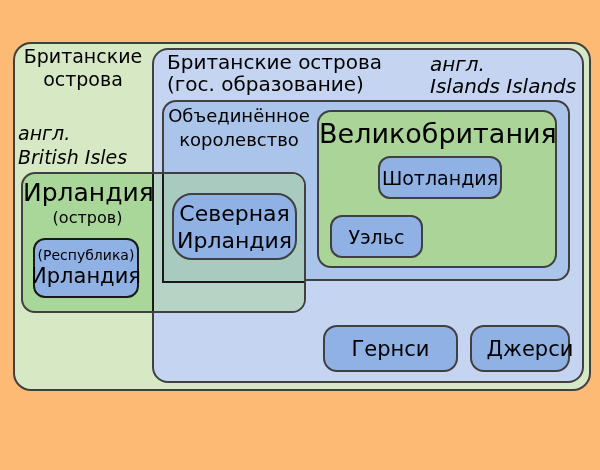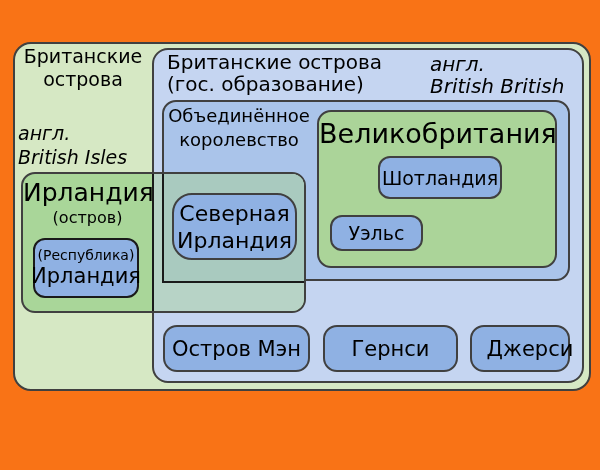--- a/index.html
+++ b/index.html
@@ -1,17 +1,17 @@
 <!DOCTYPE html>
 <html><head>
 <meta charset="utf-8">
 <style>
   html,body{margin:0;padding:0;background:#000;}
   .canvas{
-    position:relative;width:600px;height:470px;background:#f97316;overflow:hidden;
+    position:relative;width:600px;height:470px;background:#fdba74;overflow:hidden;
     font-family:"DejaVu Sans","Liberation Sans",sans-serif;color:#000;
   }
   .box{position:absolute;box-sizing:border-box;border:2px solid #404040;}
   .txt{position:absolute;white-space:nowrap;}
   .center{text-align:center;}
   .italic{font-style:italic;}
   .btn{display:flex;flex-direction:column;align-items:center;justify-content:center;}
 
   
   .green-box{left:13px;top:42px;width:578px;height:349px;border-radius:18px;background:#d6e8c4;}
@@ -24,21 +24,21 @@
   .state-eng{left:430px;top:53px;font-size:20px;line-height:22px;}
 
   
   .uk-box{left:162px;top:100px;width:408px;height:181px;border-radius:14px;background:#aac4ea;}
   .uk-label{left:164px;top:104px;width:150px;font-size:18px;line-height:24px;}
 
   
   .gb-box{left:317px;top:110px;width:240px;height:158px;border-radius:14px;background:#abd499;}
   .gb-label{left:0;top:6px;width:100%;font-size:27px;line-height:32px;}
   .scotland{left:59px;top:44px;width:124px;height:43px;}
-  .wales{left:11px;top:103px;width:93px;height:36px;}
+  .wales{left:11px;top:103px;width:93px;height:43px;}
   .england{left:114px;top:103px;width:115px;height:43px;}
   .gb-btn{border-radius:12px;background:#8fb1e3;font-size:19px;}
 
   
   .ireland-box{left:21px;top:172px;width:285px;height:141px;border-radius:14px;background:#a9d699;overflow:hidden;}
   .ov-light{position:absolute;left:129px;top:0;width:152px;height:137px;background:#b7d3c6;}
   .ov-dark{position:absolute;left:139px;top:0;width:142px;height:107px;background:#a9cabf;}
   .vline-blue{position:absolute;left:129px;top:0;width:2px;height:137px;background:#1a1a1a;}
   .vline-uk{position:absolute;left:139px;top:0;width:2px;height:109px;background:#1a1a1a;}
   .hline-uk{position:absolute;left:139px;top:107px;width:142px;height:2px;background:#1a1a1a;}
@@ -75,21 +75,21 @@
     <div>British Isles</div>
   </div>
 
   <div class="box blue-box"></div>
   <div class="txt state-title">
     <div>Британские острова</div>
     <div>(гос. образование)</div>
   </div>
   <div class="txt italic state-eng">
     <div>англ.</div>
-    <div>British British</div>
+    <div>Islands Islands</div>
   </div>
 
   <div class="box uk-box"></div>
   <div class="txt center uk-label">
     <div>Объединённое</div>
     <div>королевство</div>
   </div>
 
   <div class="box gb-box">
     <div class="txt center gb-label">Великобритания</div>
@@ -115,23 +115,20 @@
       <span class="l1">(Республика)</span>
       <span class="l2">Ирландия</span>
     </div>
   </div>
 
   <div class="box btn ni-btn">
     <span>Северная</span>
     <span>Ирландия</span>
   </div>
 
-  <div class="box btn dep-btn man">
-    <span>Остров Мэн</span>
-  </div>
   <div class="box btn dep-btn guernsey">
     <span>Гернси</span>
   </div>
   <div class="box btn dep-btn jersey">
     <span>Джерси</span>
   </div>
 
 </div>
 
 </body></html>

